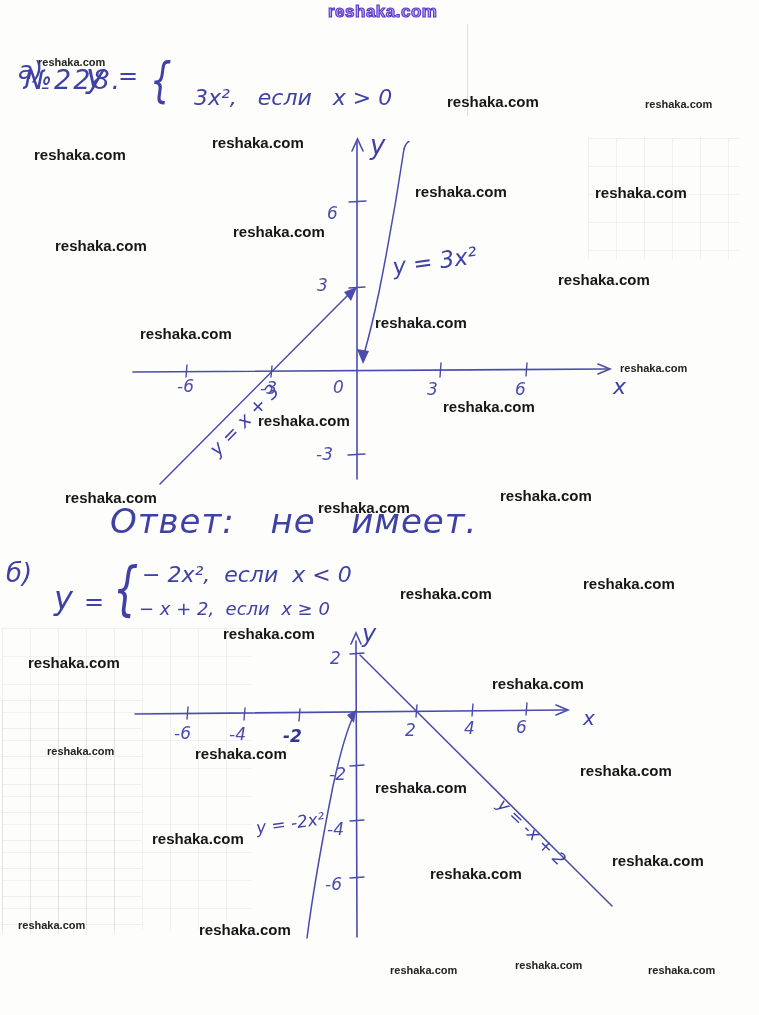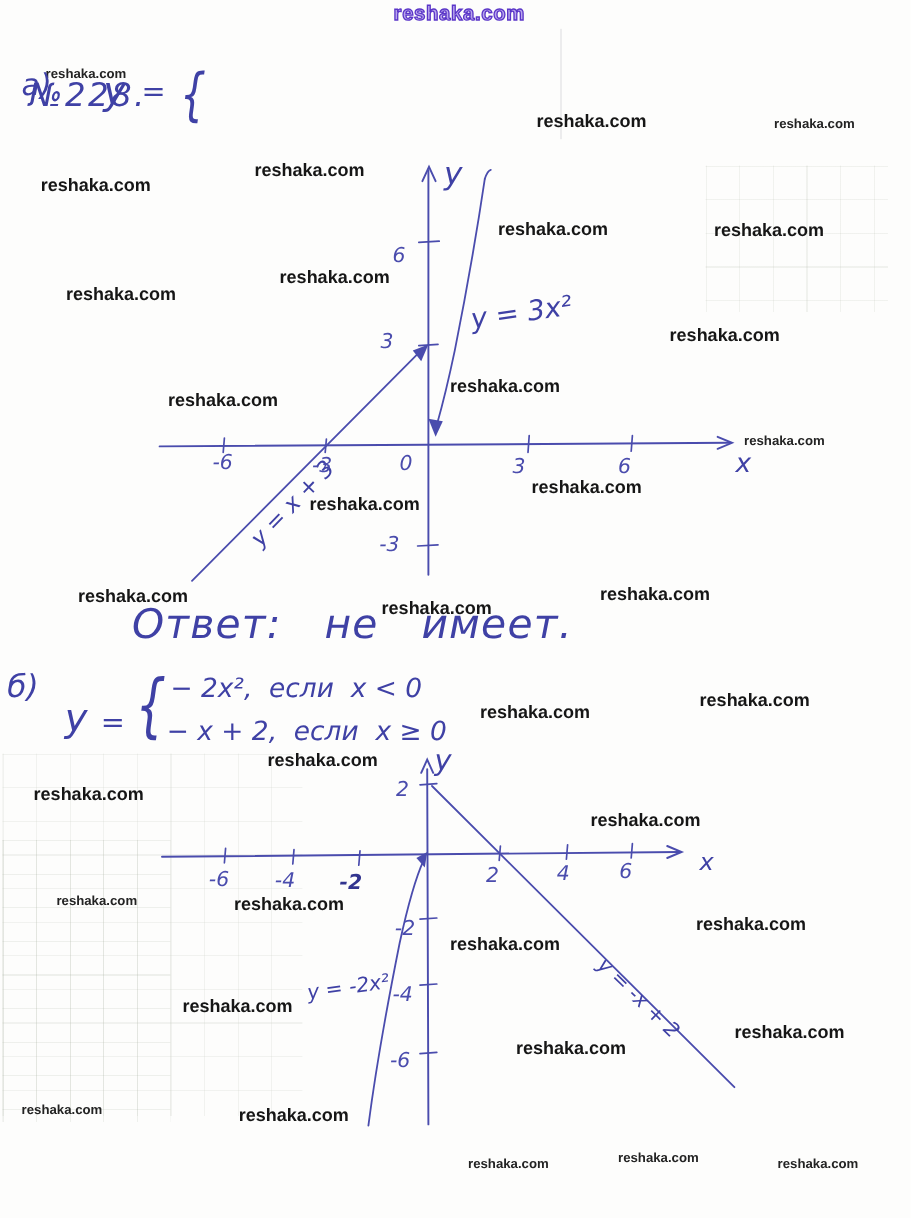--- a/index.html
+++ b/index.html
@@ -69,20 +69,21 @@
       <div class="wm s" style="left: 390px; top: 965px;">reshaka.com</div>
       <div class="wm s" style="left: 515px; top: 960px;">reshaka.com</div>
       <div class="wm s" style="left: 648px; top: 965px;">reshaka.com</div>
     </div>
 
   <div class="hw" style="left:24px;top:26px;font-size:27px;letter-spacing:2px;margin-top:40px;">№228.</div>
   <div class="hw" style="left:18px;top:58px;font-size:25px;">а)</div>
   <div class="hw" style="left:86px;top:60px;font-size:32px;">y</div>
   <div class="hw" style="left:118px;top:64px;font-size:24px;">=</div>
   <div class="hw" style="left:150px;top:56px;font-size:34px;"><span class="brace" style="transform:scaleY(1.4);">{</span></div>
+  <div class="hw" style="left:194px;top:87px;font-size:22px;">3x²,   если   x &gt; 0</div>
 
   <svg class="overlay" width="759" height="1015" viewBox="0 0 759 1015">
     <g stroke="#4a4cad" stroke-width="1.6" fill="none" stroke-linecap="round">
       <path d="M133 372 L608 369"></path>
       <path d="M598 364 L610 369 L598 374"></path>
       <path d="M357 479 L357 142"></path>
       <path d="M352 151 L357.5 139 L363 151"></path>
       <g stroke-width="1.4">
         <path d="M187 365 L186 377"></path>
           <path d="M272 366 L271 377"></path>
@@ -135,21 +136,21 @@
   <div class="hw rot" style="left:391px;top:256px;font-size:23px;transform:rotate(-8deg);">y = 3x²</div>
   <div class="hw rot" style="left:206px;top:446px;font-size:19px;transform:rotate(-46deg);">y = x + 3</div>
 
   <div class="hw" style="left:110px;top:504px;font-size:34px;letter-spacing:1px;word-spacing:6px;">Ответ:  не  имеет.</div>
 
   <div class="hw" style="left:6px;top:560px;font-size:26px;">б)</div>
   <div class="hw" style="left:54px;top:582px;font-size:32px;">y</div>
   <div class="hw" style="left:84px;top:590px;font-size:24px;">=</div>
   <div class="hw" style="left:113px;top:560px;font-size:40px;"><span class="brace" style="transform:scaleY(1.45);">{</span></div>
   <div class="hw" style="left:142px;top:564px;font-size:22px;">− 2x²,  если  x &lt; 0</div>
-  <div class="hw" style="left:139px;top:600px;font-size:22px;">− x + 2,  если  x ≥ 0</div>
+  <div class="hw" style="left:139px;top:600px;font-size:18px;">− x + 2,  если  x ≥ 0</div>
 
   <div class="hw" style="left:362px;top:622px;font-size:24px;">y</div>
   <div class="hw" style="left:583px;top:708px;font-size:20px;">x</div>
   <div class="hw rot" style="left:255px;top:820px;font-size:17px;transform:rotate(-8deg);">y = -2x²</div>
   <div class="hw rot" style="left:506px;top:796px;font-size:17px;transform:rotate(44deg);">y = -x + 2</div>
 
 
   <div id="tick-layer">
       <div class="tick" style="left: 177px; top: 378px;">-6</div>
       <div class="tick" style="left: 260px; top: 380px;">-3</div>

